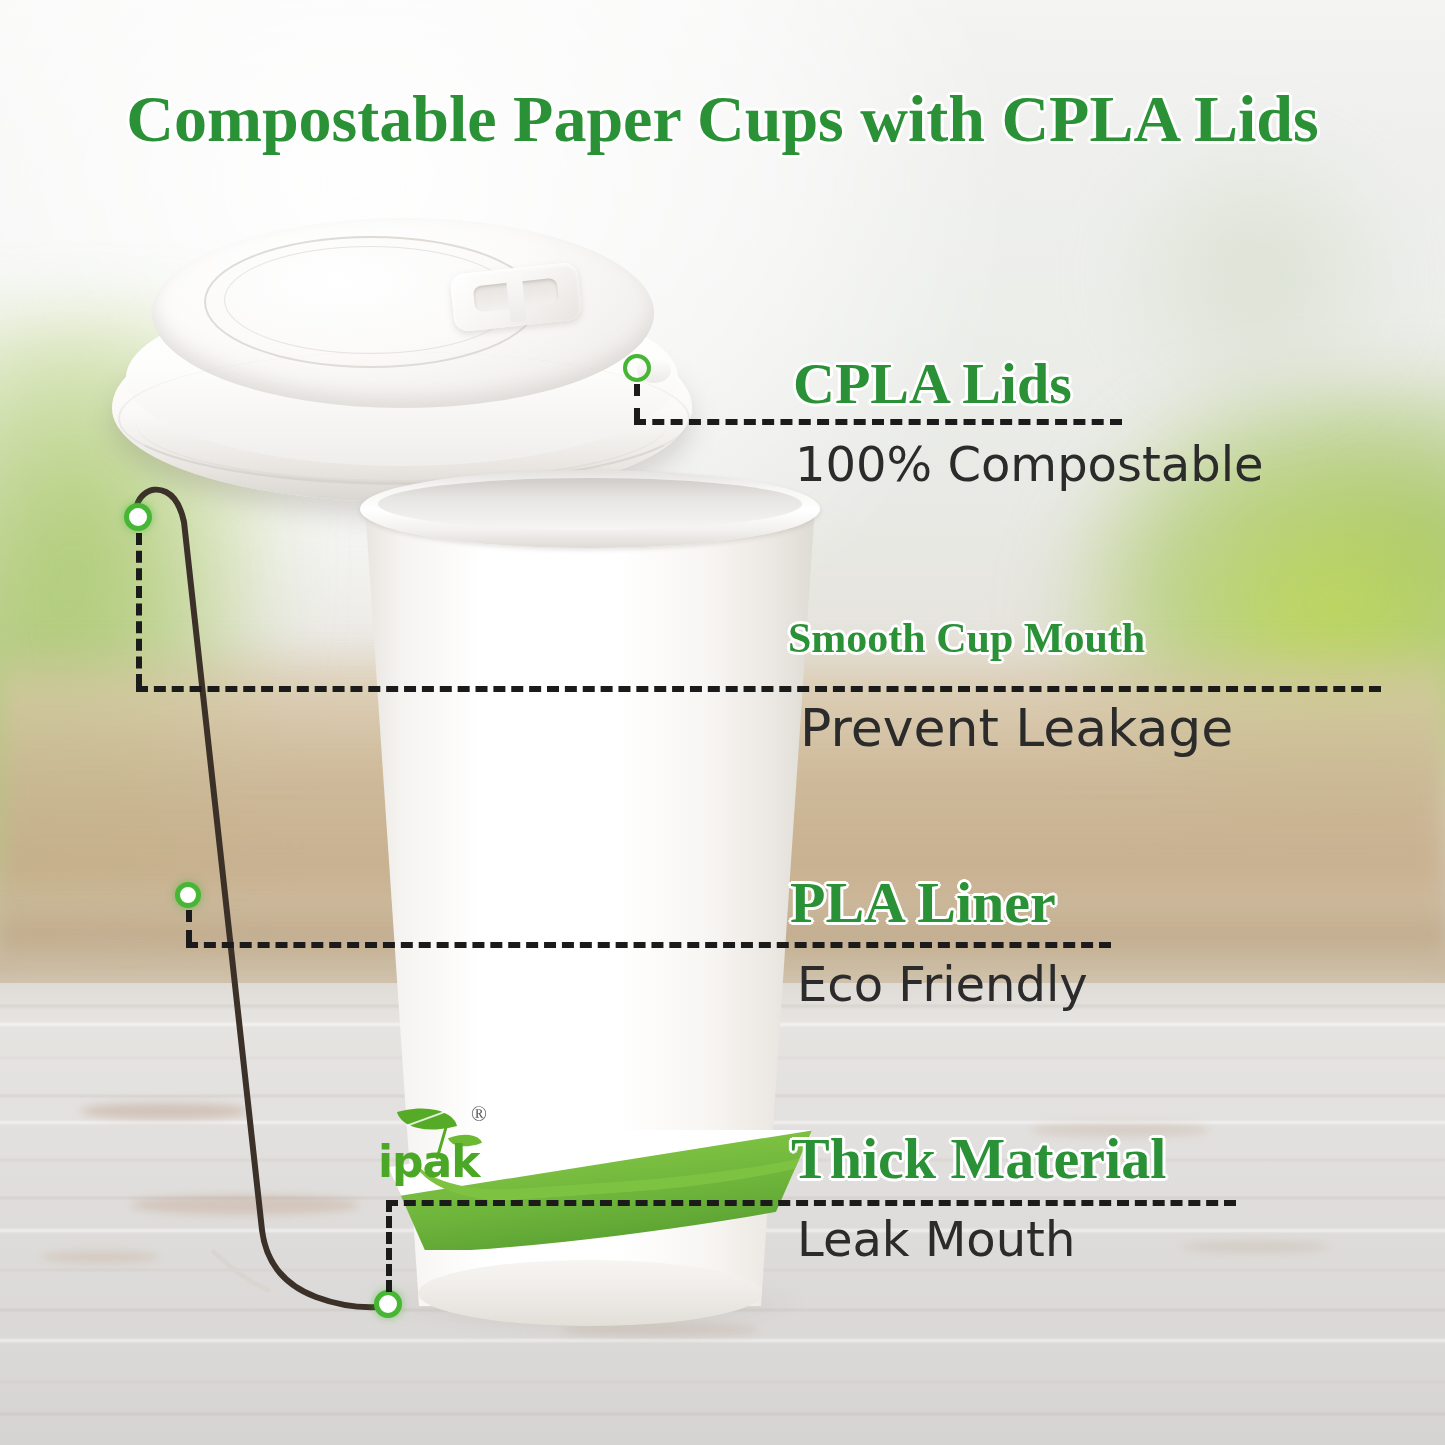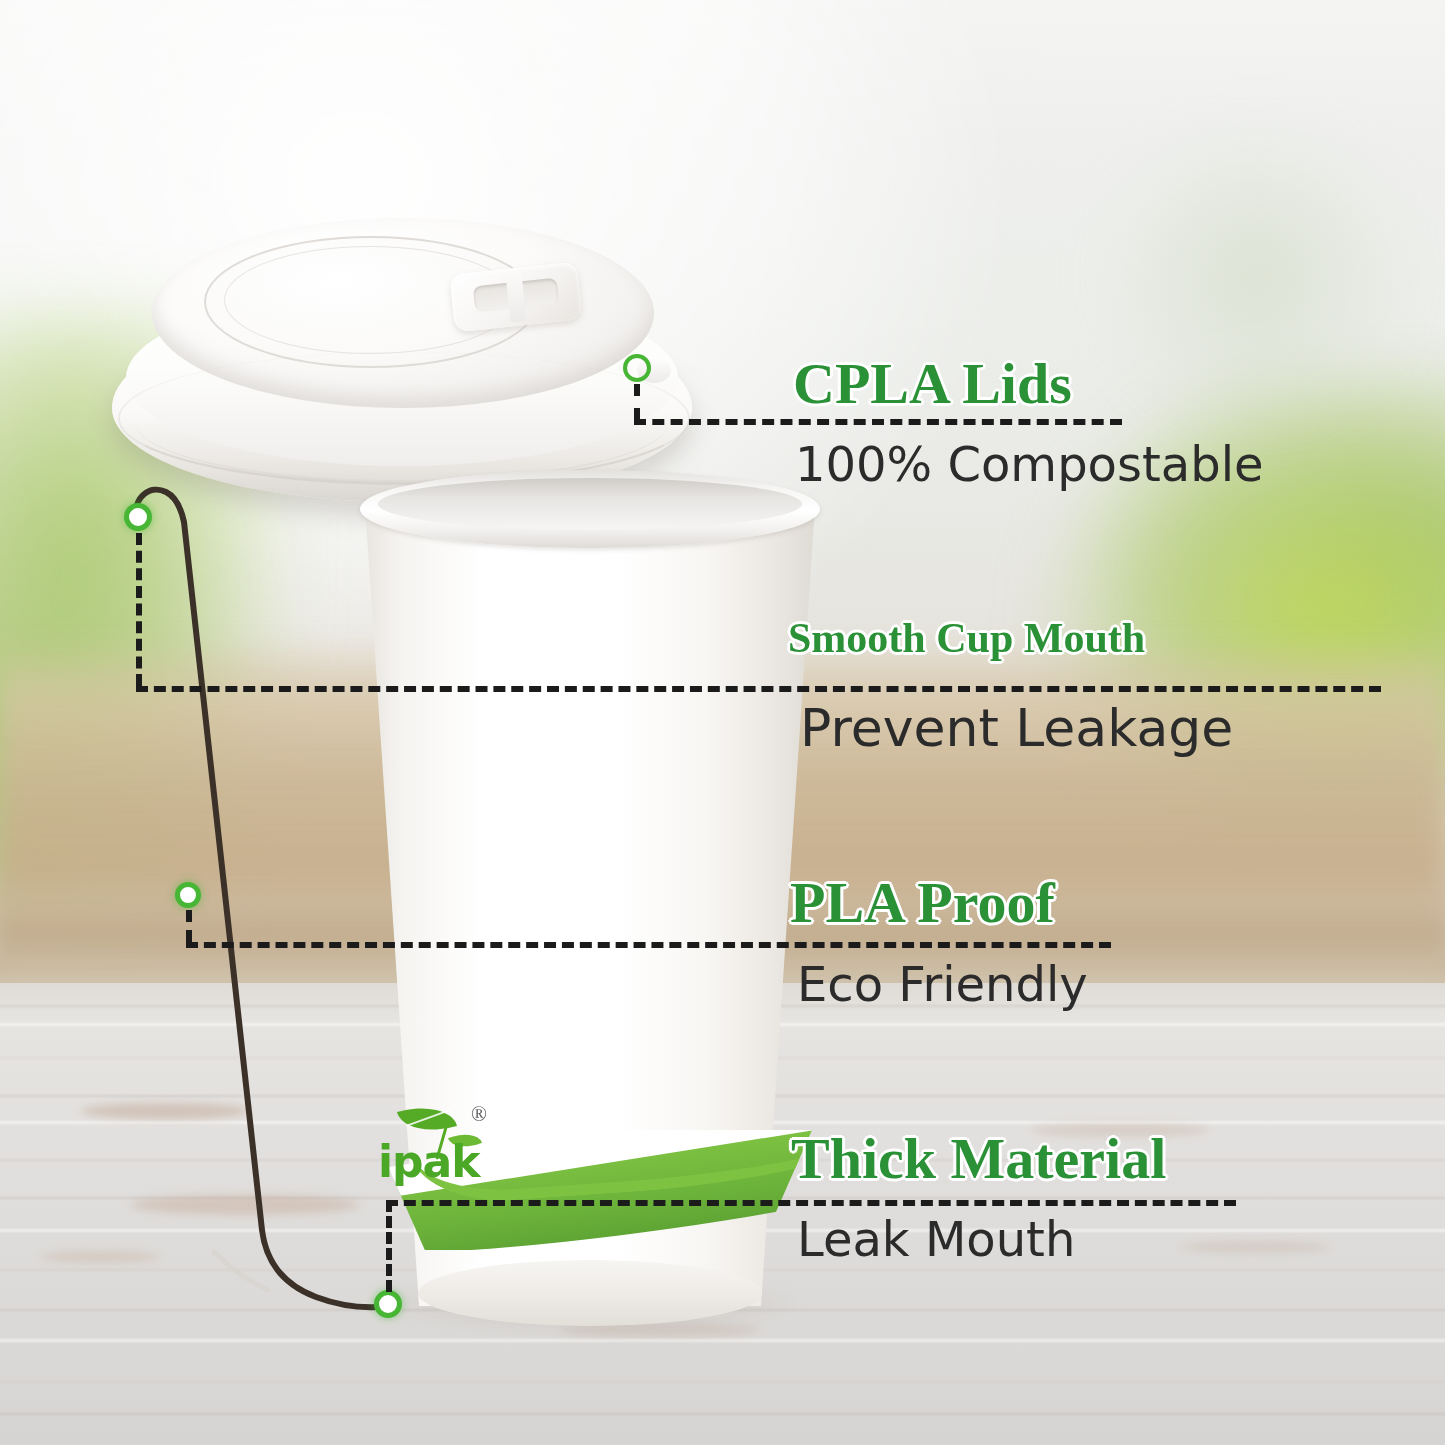--- a/index.html
+++ b/index.html
@@ -349,20 +349,21 @@
   </div>
 
   <svg class="sketch" viewBox="0 0 1445 1445">
     <path d="M137 516 C 133 498, 150 484, 166 492 C 176 497, 181 508, 184 522
              L 262 1230
              C 266 1262, 284 1285, 316 1297
              C 340 1306, 366 1309, 390 1306" fill="none" stroke="#3b3128" stroke-width="6" stroke-linecap="round"></path>
     <path d="M214 1252 C 230 1268, 250 1282, 268 1290" fill="none" stroke="#d8d5d0" stroke-width="5" stroke-linecap="round" opacity=".85"></path>
   </svg>
 
+  <div class="c-title" style="left:0;right:0;top:86px;position:absolute;text-align:center;font-size:66px;">Compostable Paper Cups with CPLA Lids</div>
 
   <div class="callout">
     <div class="dot dot-open" style="left:623px;top:354px;width:28px;height:28px;"></div>
     <div class="dash-v" style="left:634px;top:384px;height:36px;"></div>
     <div class="dash-h" style="left:634px;top:419px;width:488px;"></div>
     <div class="c-title" style="position:absolute;left:793px;top:355px;font-size:58px;">CPLA Lids</div>
     <div class="c-sub" style="position:absolute;left:795px;top:440px;font-size:48px;">100% Compostable</div>
   </div>
 
   <div class="callout">
@@ -370,21 +371,21 @@
     <div class="dash-v" style="left:136px;top:533px;height:153px;"></div>
     <div class="dash-h" style="left:136px;top:686px;width:1245px;"></div>
     <div class="c-title" style="position:absolute;left:788px;top:617px;font-size:42px;">Smooth Cup Mouth</div>
     <div class="c-sub" style="position:absolute;left:800px;top:702px;font-size:52px;">Prevent Leakage</div>
   </div>
 
   <div class="callout">
     <div class="dot dot-filled" style="left:175px;top:882px;width:26px;height:26px;"></div>
     <div class="dash-v" style="left:186px;top:910px;height:32px;"></div>
     <div class="dash-h" style="left:186px;top:942px;width:925px;"></div>
-    <div class="c-title" style="position:absolute;left:790px;top:874px;font-size:58px;">PLA Proof</div>
+    <div class="c-title" style="position:absolute;left:790px;top:874px;font-size:58px;">PLA Liner</div>
     <div class="c-sub" style="position:absolute;left:797px;top:960px;font-size:48px;">Eco Friendly</div>
   </div>
 
   <div class="callout">
     <div class="dot dot-filled" style="left:374px;top:1290px;width:28px;height:28px;"></div>
     <div class="dash-v" style="left:386px;top:1200px;height:92px;"></div>
     <div class="dash-h" style="left:386px;top:1200px;width:850px;"></div>
     <div class="c-title" style="position:absolute;left:791px;top:1130px;font-size:58px;">Thick Material</div>
     <div class="c-sub" style="position:absolute;left:797px;top:1215px;font-size:48px;">Leak Mouth</div>
   </div>

